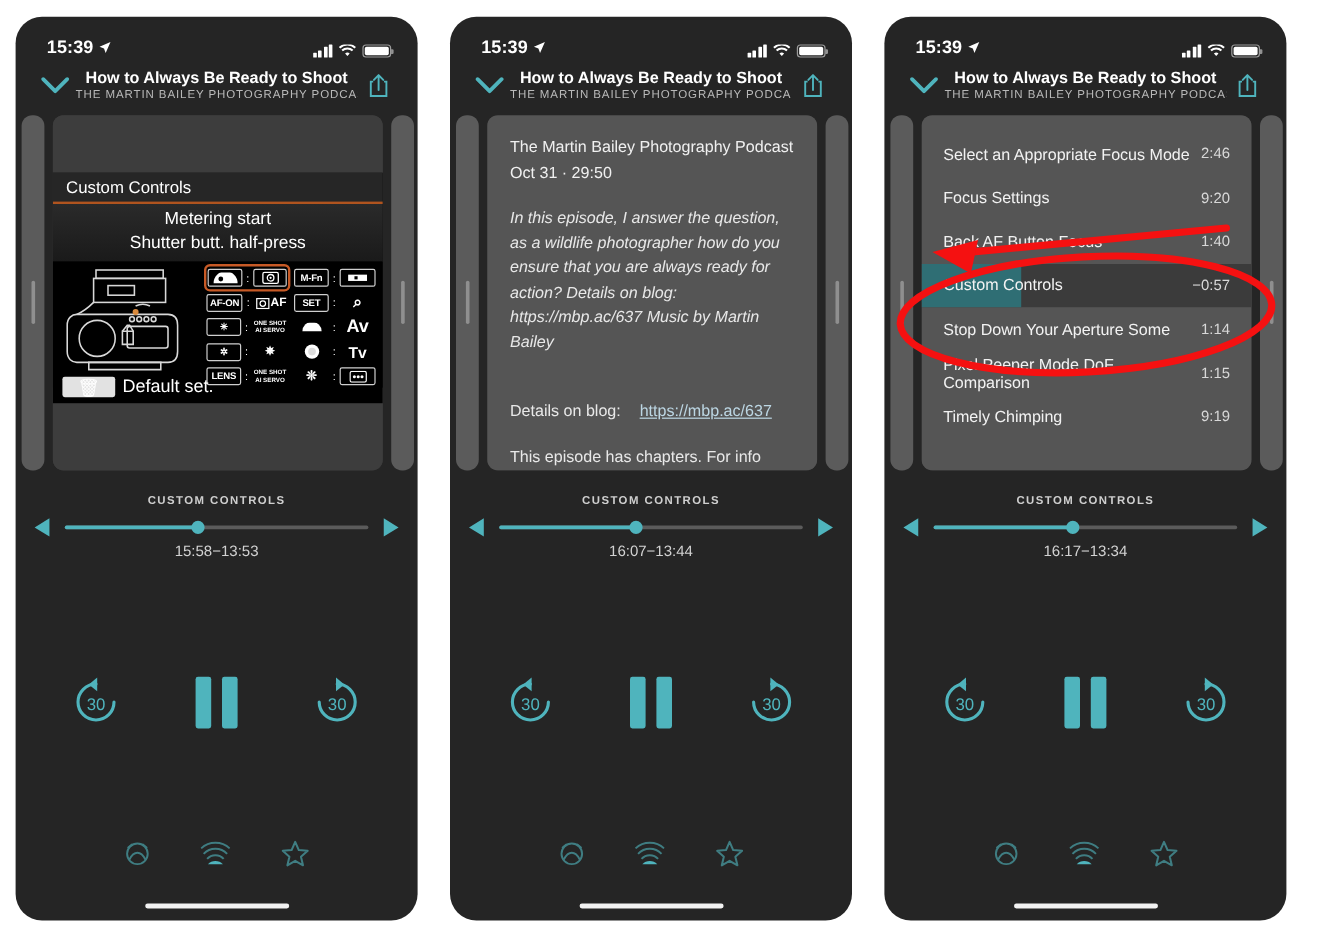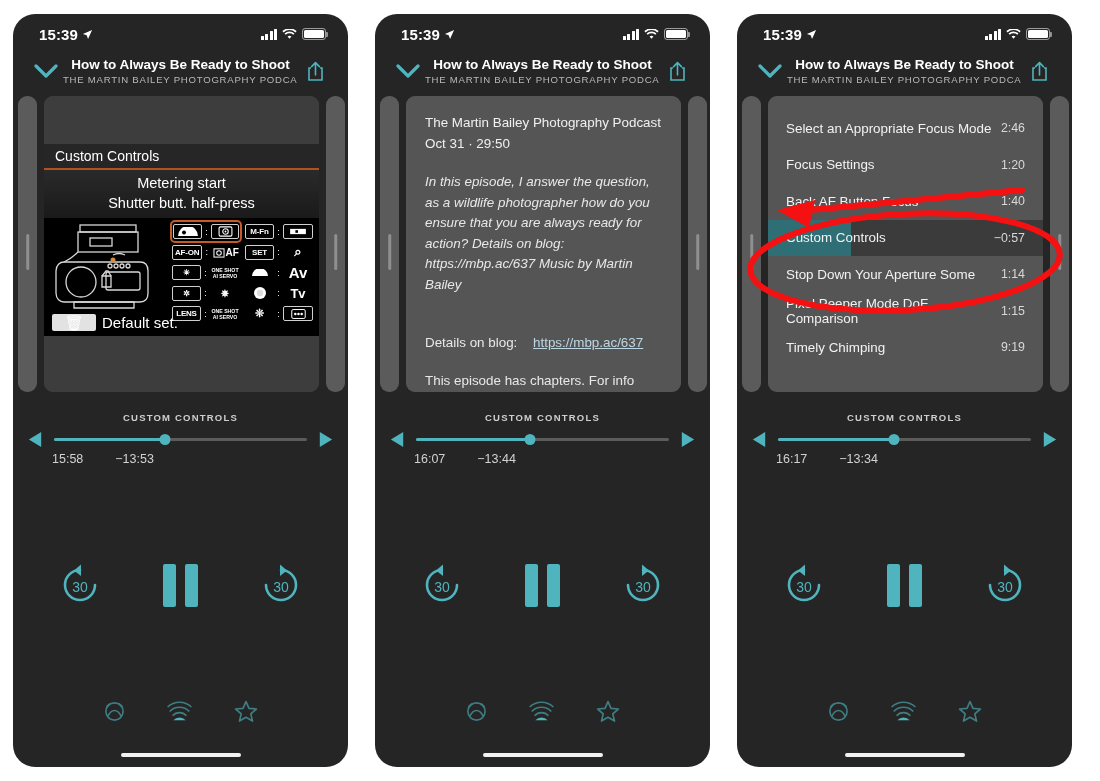--- a/index.html
+++ b/index.html
@@ -21,21 +21,21 @@
     width: 335px; height: 753px;
     background: #252525;
     border-radius: 22px;
     overflow: hidden;
     flex: 0 0 auto;
   }
 
   
   .statusbar {
     height: 34px;
-    display: flex; align-items: center;
+    display: flex; align-items: flex-end;
     justify-content: space-between;
     padding: 6px 22px 0 26px;
     color: #fff;
   }
   .status-time {
     font-size: 15px; font-weight: bold;
     letter-spacing: .1px;
     display: flex; align-items: center; gap: 4px;
   }
   .loc-arrow { display:block; }
@@ -209,23 +209,22 @@
     flex:1 1 auto; position:relative; height:14px;
     display:flex; align-items:center; cursor:pointer;
   }
   .scrub-track .bar { position:absolute; left:0; right:0; height:2.5px; background:#5b5b5b; border-radius:2px; }
   .scrub-track .prog { position:absolute; left:0; height:2.5px; background:#4fb4bd; border-radius:2px; }
   .scrub-track .knob {
     position:absolute; width:11px; height:11px; border-radius:50%;
     background:#4fb4bd; transform: translateX(-50%);
   }
   .times {
-    display:flex; justify-content:flex-start;
+    display:flex; justify-content:center;
     padding: 3px 26px 0 26px;
-    gap: 32px;
   }
   .times span { color:#d2d2d2; font-size:12.5px; }
 
   
   .transport {
     display:flex; align-items:center; justify-content:center;
     gap: 60px; margin-top: 96px;
   }
   .skip { position:relative; width:46px; height:46px; cursor:pointer; }
   .skip .num {
@@ -700,21 +699,21 @@
           <span class="grip"></span>
         </div>
       <div class="center-card">
         <div class="chapters">
           <div class="chap">
             <span class="nm">Select an Appropriate Focus Mode</span>
             <span class="dur">2:46</span>
           </div>
           <div class="chap">
             <span class="nm">Focus Settings</span>
-            <span class="dur">1:20</span>
+            <span class="dur">9:20</span>
           </div>
           <div class="chap">
             <span class="nm">Back AF Button Focus</span>
             <span class="dur">1:40</span>
           </div>
           <div class="chap active">
             <span class="fill"></span>
             <span class="nm">Custom Controls</span>
             <span class="dur">−0:57</span>
           </div>

